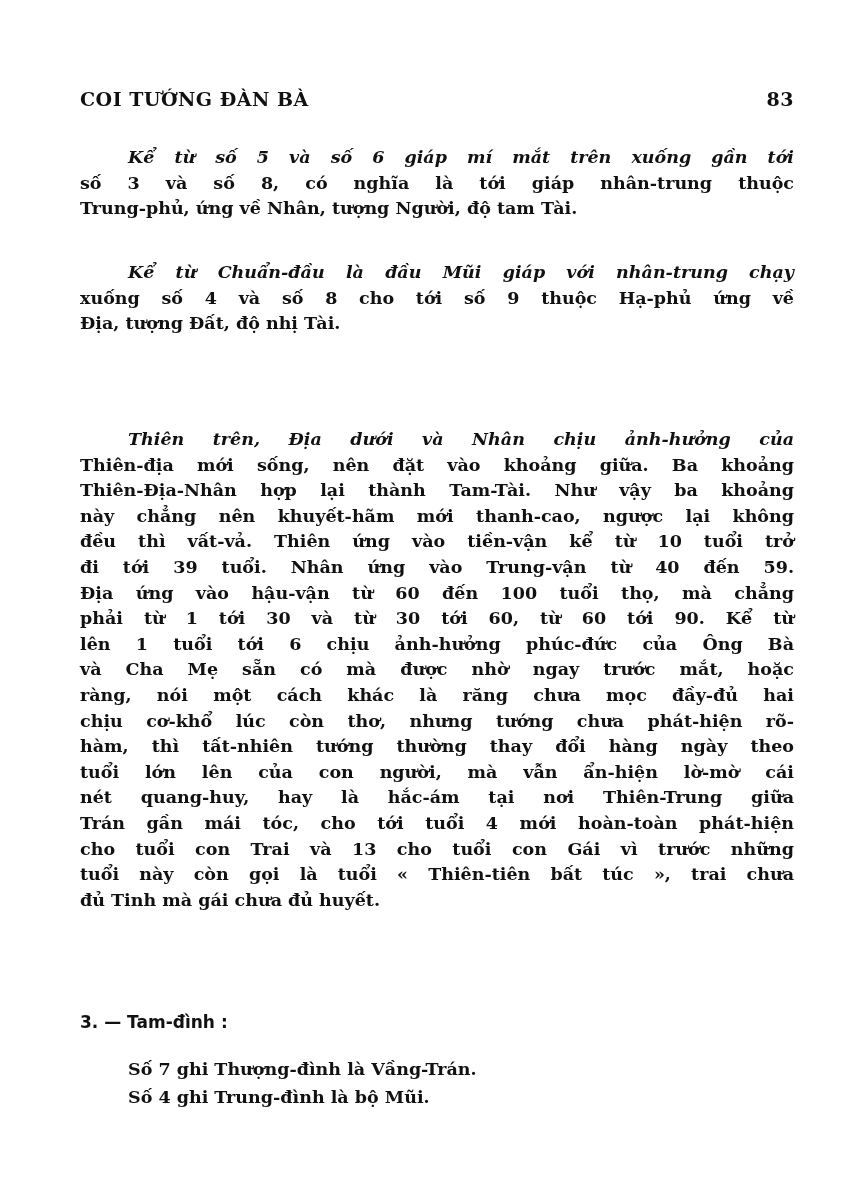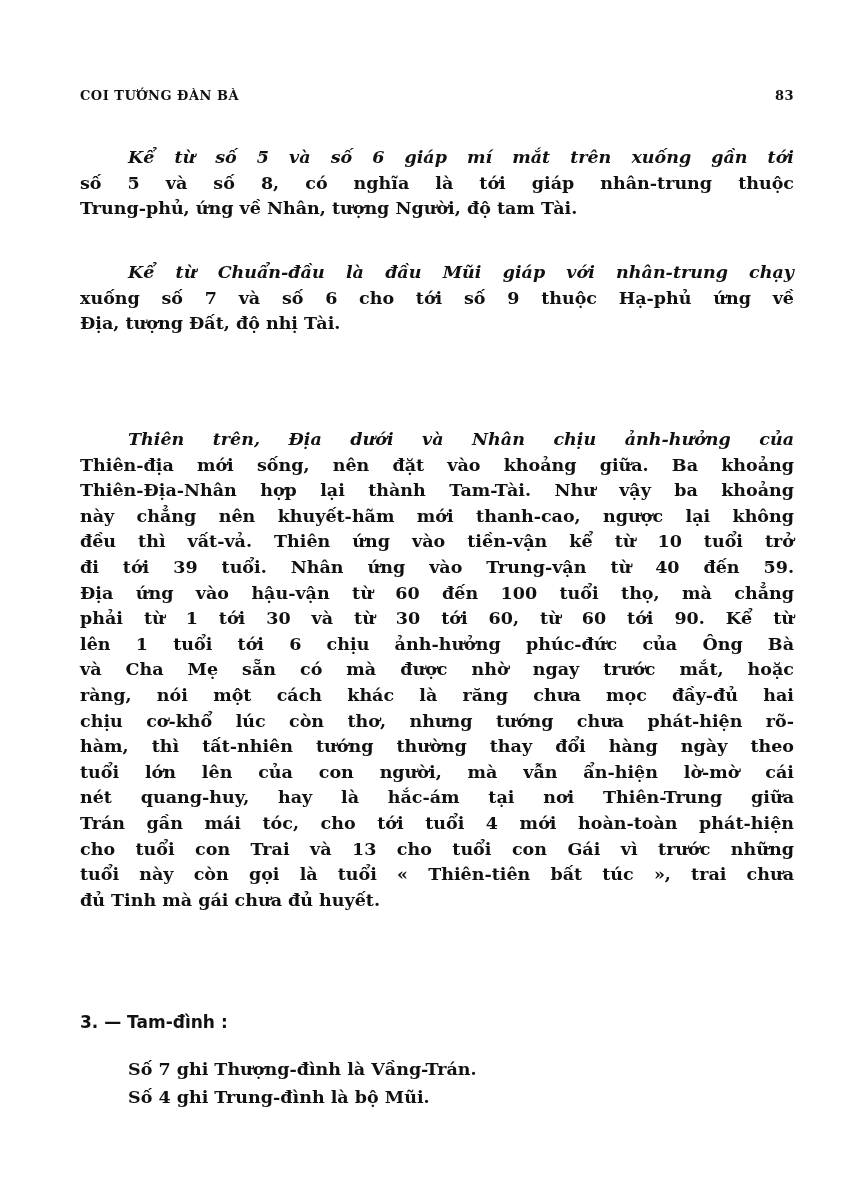--- a/index.html
+++ b/index.html
@@ -6,21 +6,21 @@
     body {
       width: 848px; height: 1200px; background: #ffffff;
       position: relative; overflow: hidden;
       font-family: "DejaVu Serif", "Liberation Serif", serif;
       color: #111111;
     }
     .page { position: absolute; left: 0; top: 0; width: 848px; height: 1200px; }
     .running-head {
       position: absolute; left: 80px; top: 88px; width: 714px;
       display: flex; justify-content: space-between; align-items: center;
-      font-weight: bold; font-size: 13px; letter-spacing: 0.5px;
+      font-weight: bold; font-size: 19px; letter-spacing: 0.5px;
     }
     .body-text {
       position: absolute; left: 80px; width: 714px;
       font-weight: bold; font-size: 17.5px;
       line-height: 25.6px;
     }
     .line { display: block; white-space: nowrap; text-align: justify; text-align-last: justify; height: 25.6px; }
     .line.last { text-align-last: left; }
     .line.indent { padding-left: 48px; font-style: italic; }
     #p1 { top: 145px; }
@@ -39,27 +39,27 @@
 
 <div class="page">
 
   <div class="running-head">
     <span>COI TƯỚNG ĐÀN BÀ</span>
     <span>83</span>
   </div>
 
   <div class="body-text" id="p1">
     <span class="line indent">Kể từ số 5 và số 6 giáp mí mắt trên xuống gần tới</span>
-    <span class="line">số 5 và số 8, có nghĩa là tới giáp nhân-trung thuộc</span>
+    <span class="line">số 3 và số 8, có nghĩa là tới giáp nhân-trung thuộc</span>
     <span class="line last">Trung-phủ, ứng về Nhân, tượng Người, độ tam Tài.</span>
   </div>
 
   <div class="body-text" id="p2">
     <span class="line indent">Kể từ Chuẩn-đầu là đầu Mũi giáp với nhân-trung chạy</span>
-    <span class="line">xuống số 7 và số 6 cho tới số 9 thuộc Hạ-phủ ứng về</span>
+    <span class="line">xuống số 4 và số 8 cho tới số 9 thuộc Hạ-phủ ứng về</span>
     <span class="line last">Địa, tượng Đất, độ nhị Tài.</span>
   </div>
 
   <div class="body-text" id="p3">
     <span class="line indent">Thiên trên, Địa dưới và Nhân chịu ảnh-hưởng của</span>
     <span class="line">Thiên-địa mới sống, nên đặt vào khoảng giữa. Ba khoảng</span>
     <span class="line">Thiên-Địa-Nhân hợp lại thành Tam-Tài. Như vậy ba khoảng</span>
     <span class="line">này chẳng nên khuyết-hãm mới thanh-cao, ngược lại không</span>
     <span class="line">đều thì vất-vả. Thiên ứng vào tiền-vận kể từ 10 tuổi trở</span>
     <span class="line">đi tới 39 tuổi. Nhân ứng vào Trung-vận từ 40 đến 59.</span>

